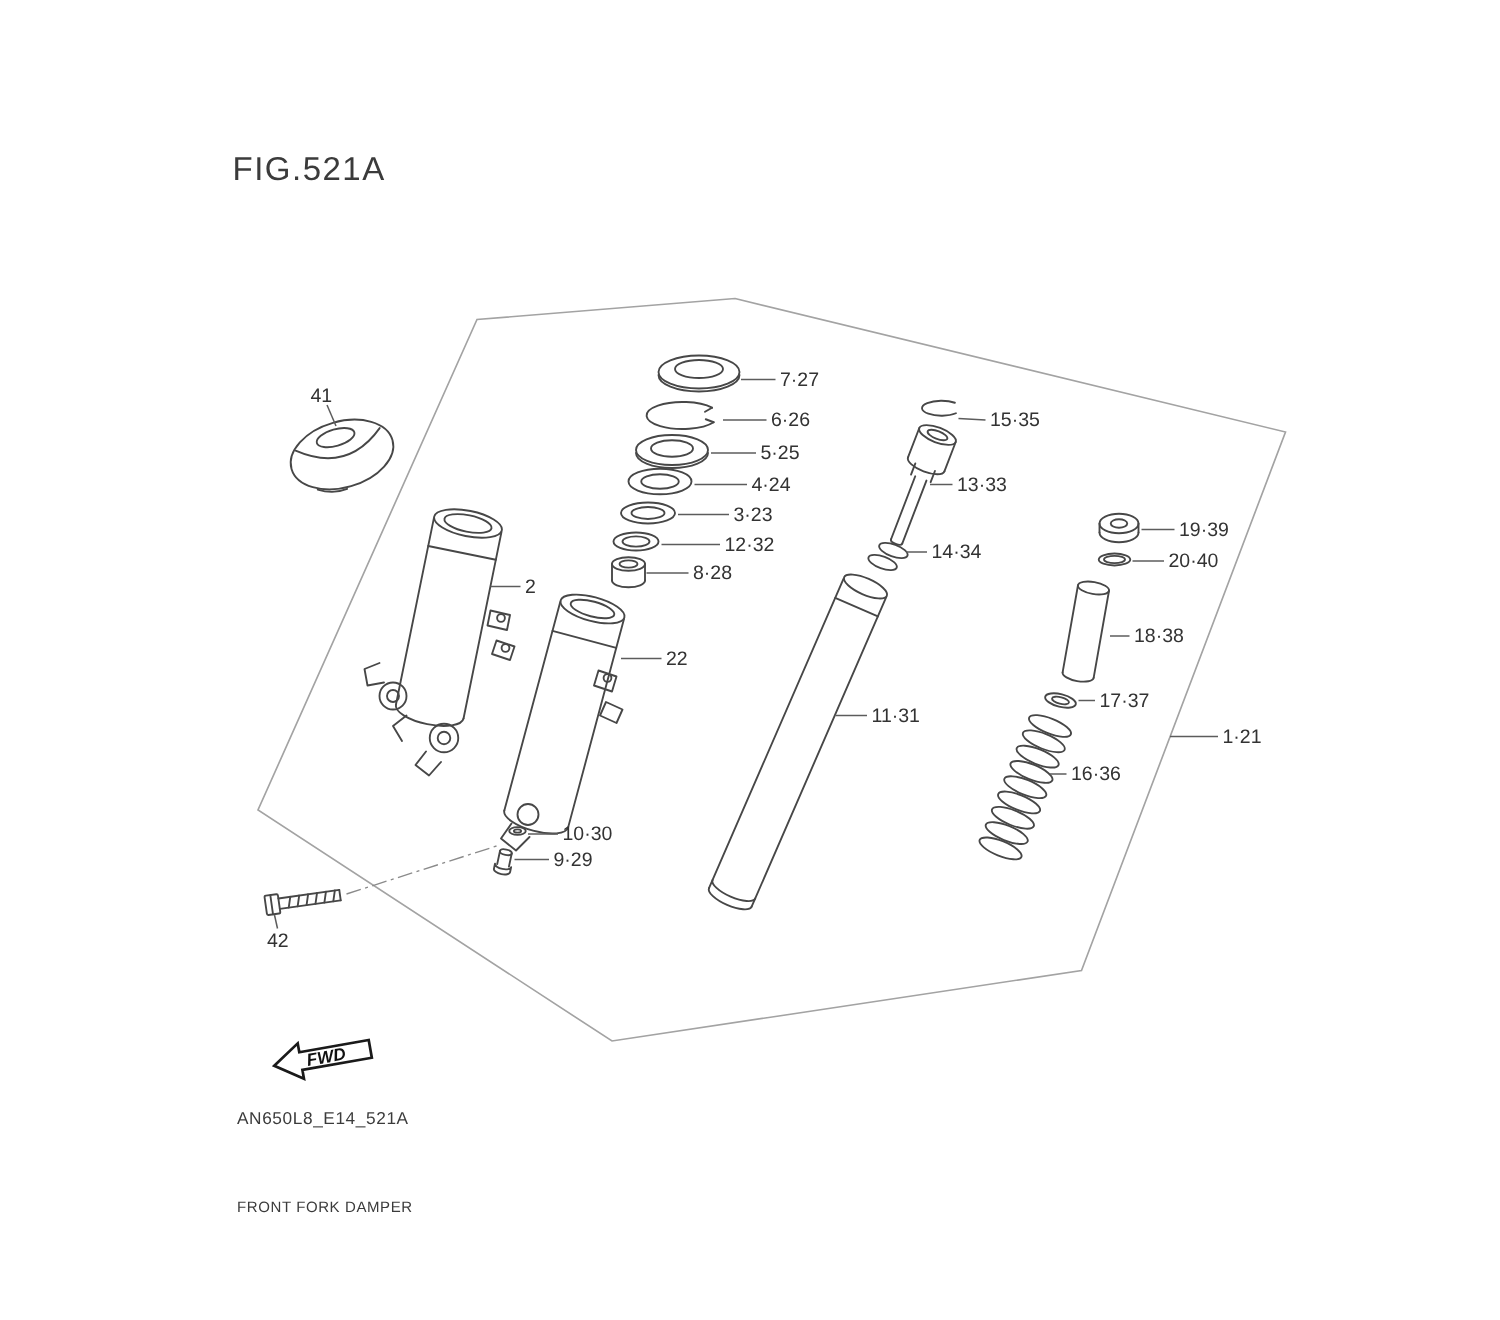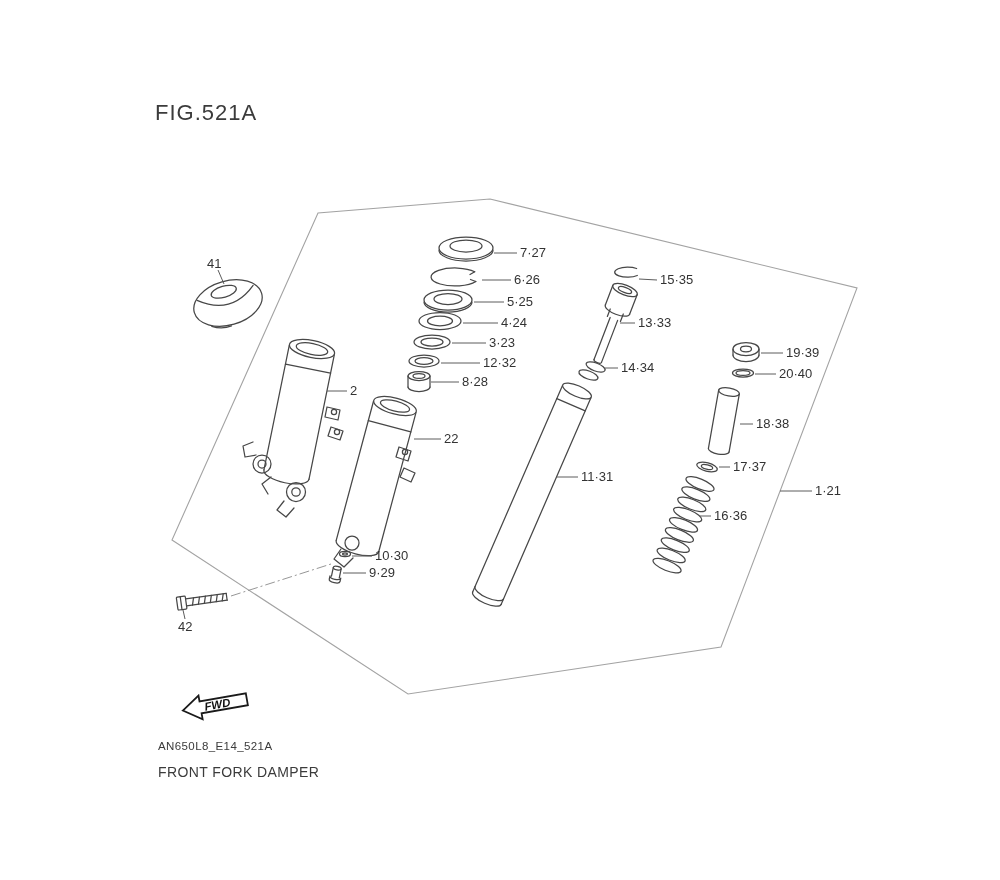--- a/index.html
+++ b/index.html
@@ -12,22 +12,22 @@
   }
   .fig-title{
     position:absolute;left:155px;top:100px;
     font-size:22px;letter-spacing:1px;color:#3b3b3b;font-weight:500;
   }
   .doc-code{
     position:absolute;left:158px;top:740px;
     font-size:11.5px;letter-spacing:.4px;color:#3b3b3b;
   }
   .doc-title{
-    position:absolute;left:158px;top:764px;
-    font-size:14px;letter-spacing:.4px;color:#3b3b3b;
+    position:absolute;left:158px;top:800px;
+    font-size:10px;letter-spacing:.4px;color:#3b3b3b;
   }
   svg.diagram{position:absolute;left:0;top:0;}
   svg text{font-family:"Liberation Sans", sans-serif;}
 </style>
 </head>
 <body>
 
 <div class="canvas">
 
   <div class="fig-title">FIG.521A</div>

